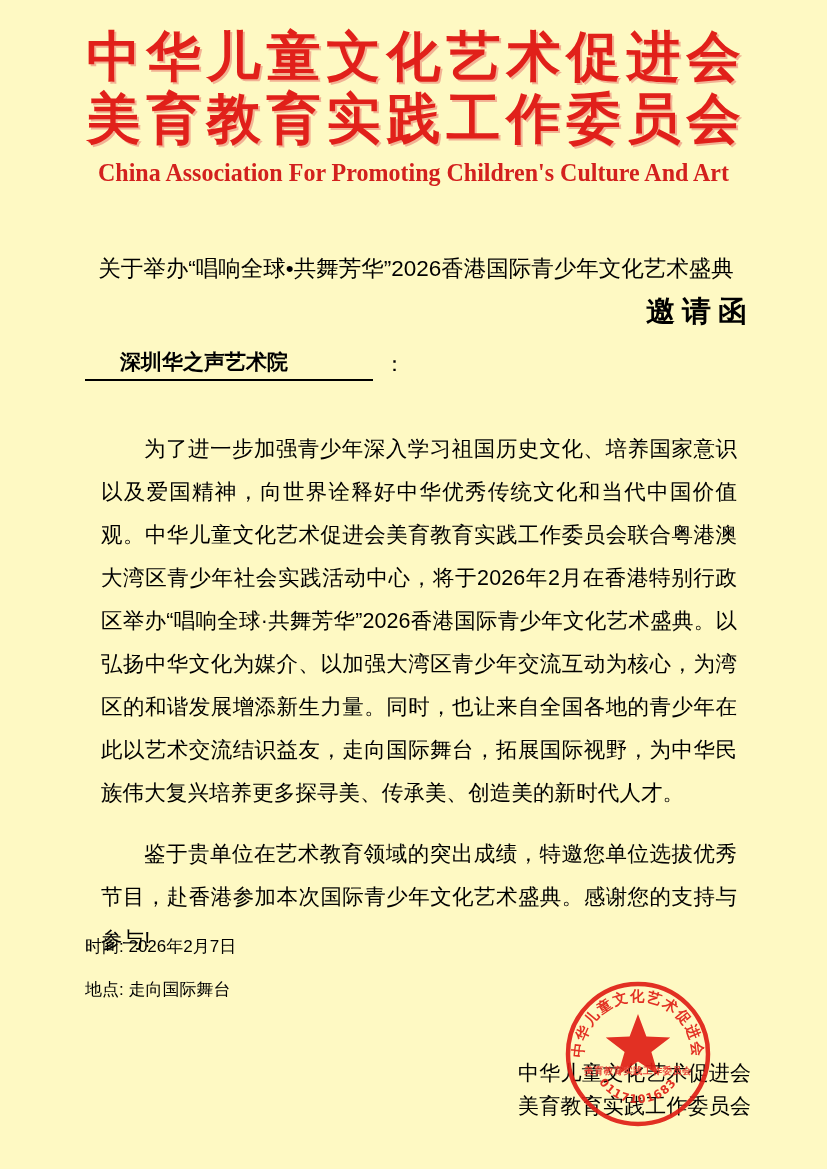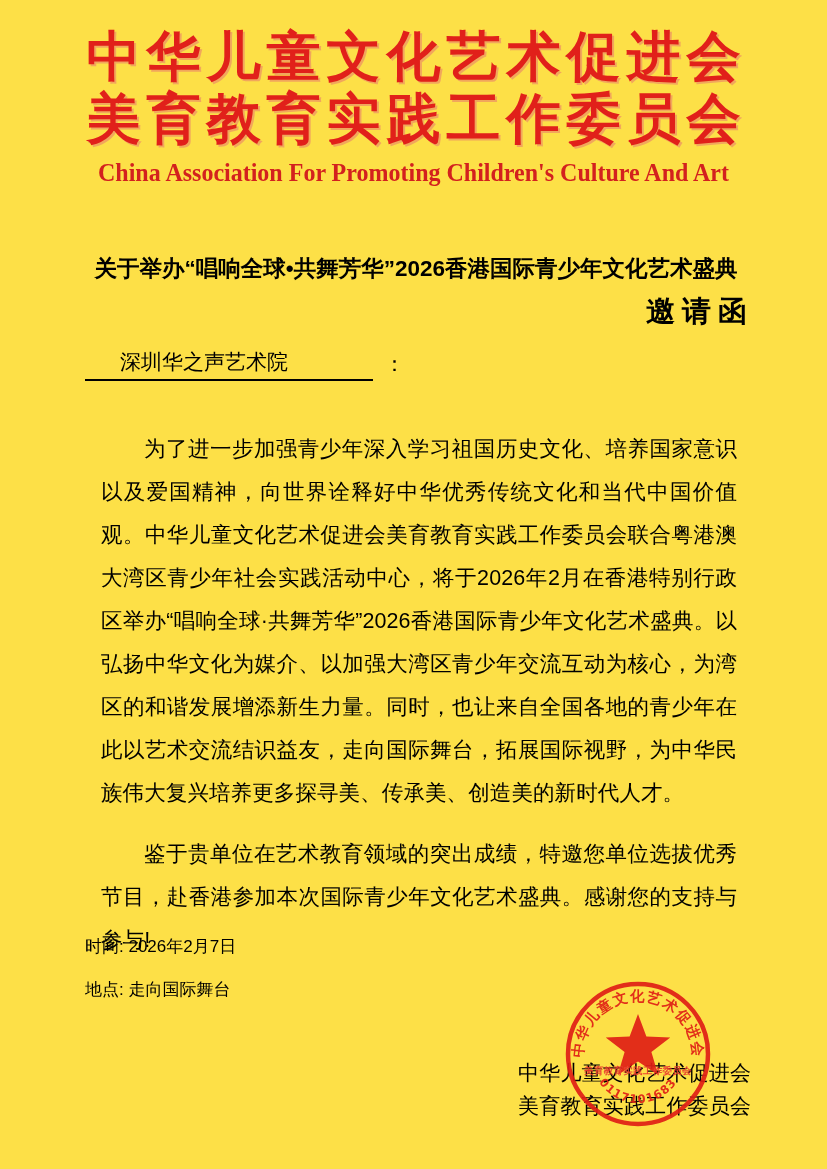--- a/index.html
+++ b/index.html
@@ -14,21 +14,21 @@
     position: relative;
     overflow: hidden;
     font-family: "Liberation Sans", "DejaVu Sans", sans-serif;
     color: #000000;
     -webkit-font-smoothing: antialiased;
   }
 
   .page {
     position: absolute;
     inset: 0;
-    background: #fde047;
+    background: #fef9c3;
     padding-left: 40px;
   }
 
   
   .letterhead {
     position: absolute;
     left: 0;
     top: 26px;
     width: 827px;
     text-align: center;
@@ -57,21 +57,21 @@
 
   
   .doc-title {
     position: absolute;
     left: 78px;
     top: 248px;
     width: 676px;
     text-align: center;
     font-size: 22.5px;
     line-height: 42px;
-    font-weight: 700;
+    font-weight: 400;
     letter-spacing: 0px;
   }
   .doc-subtitle {
     position: absolute;
     left: 78px;
     top: 290px;
     width: 676px;
     text-align: right;
     font-size: 29px;
     line-height: 42px;
@@ -90,20 +90,21 @@
   }
   .recipient-name {
     display: inline-block;
     min-width: 253px;
     padding-left: 35px;
     padding-bottom: 3px;
     border-bottom: 2px solid #000;
     font-size: 21px;
     line-height: 28px;
     white-space: nowrap;
+    font-weight: bold;
   }
   .recipient-colon {
     font-size: 21px;
     line-height: 28px;
     padding-left: 11px;
     padding-bottom: 3px;
   }
 
   
   .body-block {

